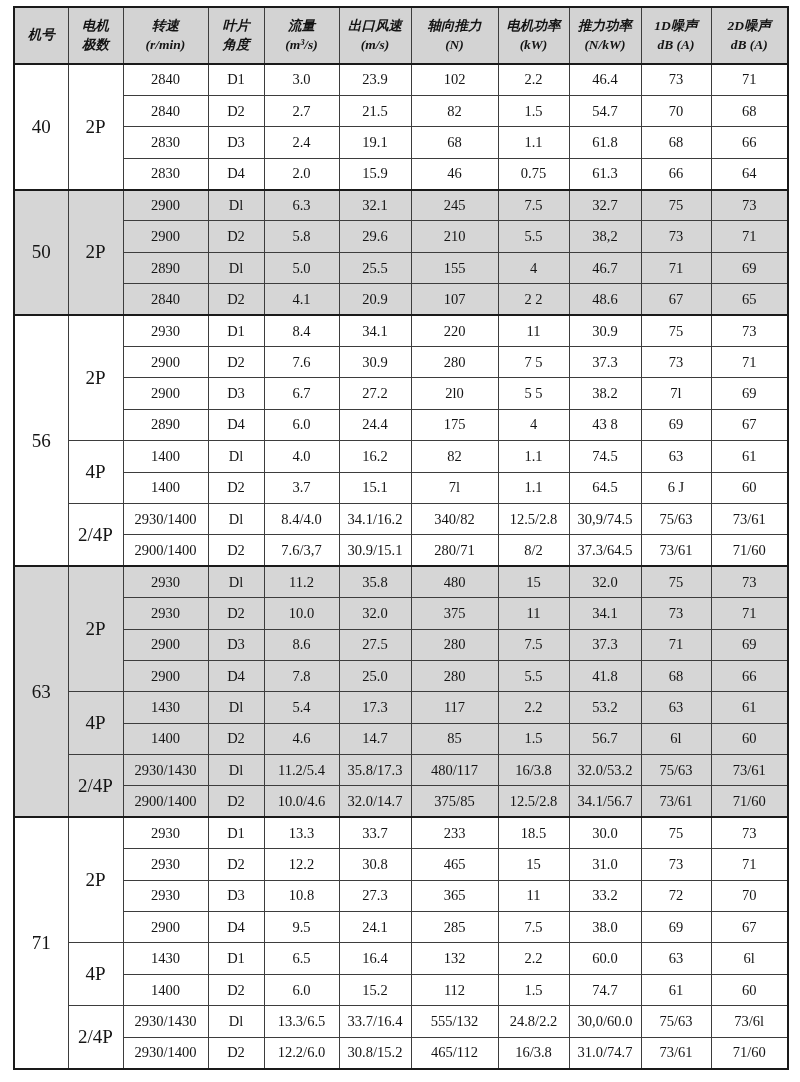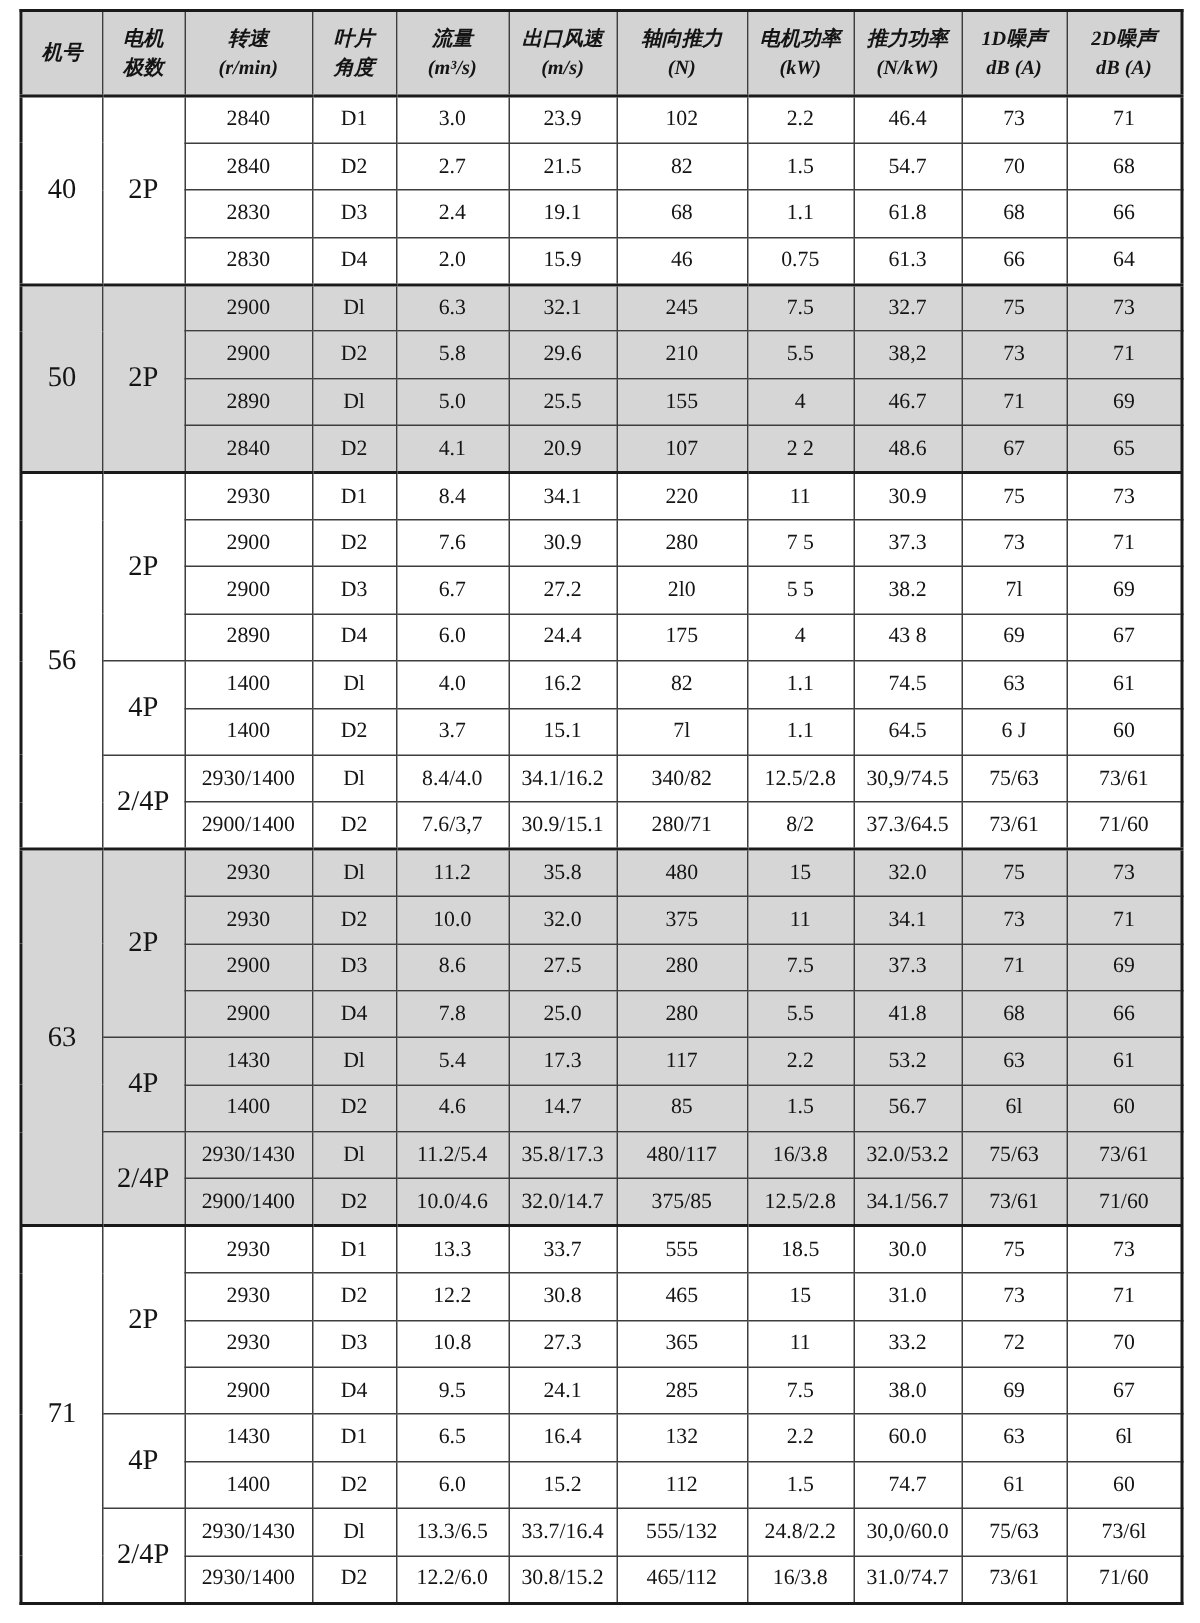--- a/index.html
+++ b/index.html
@@ -373,21 +373,21 @@
           <td>73/61</td>
           <td>71/60</td>
         </tr>
         <tr class="section-start">
           <td rowspan="8" class="machine-cell">71</td>
           <td rowspan="4" class="poles-cell">2P</td>
           <td>2930</td>
           <td>D1</td>
           <td>13.3</td>
           <td>33.7</td>
-          <td>555</td>
+          <td>233</td>
           <td>18.5</td>
           <td>30.0</td>
           <td>75</td>
           <td>73</td>
         </tr>
         <tr>
           <td>2930</td>
           <td>D2</td>
           <td>12.2</td>
           <td>30.8</td>

